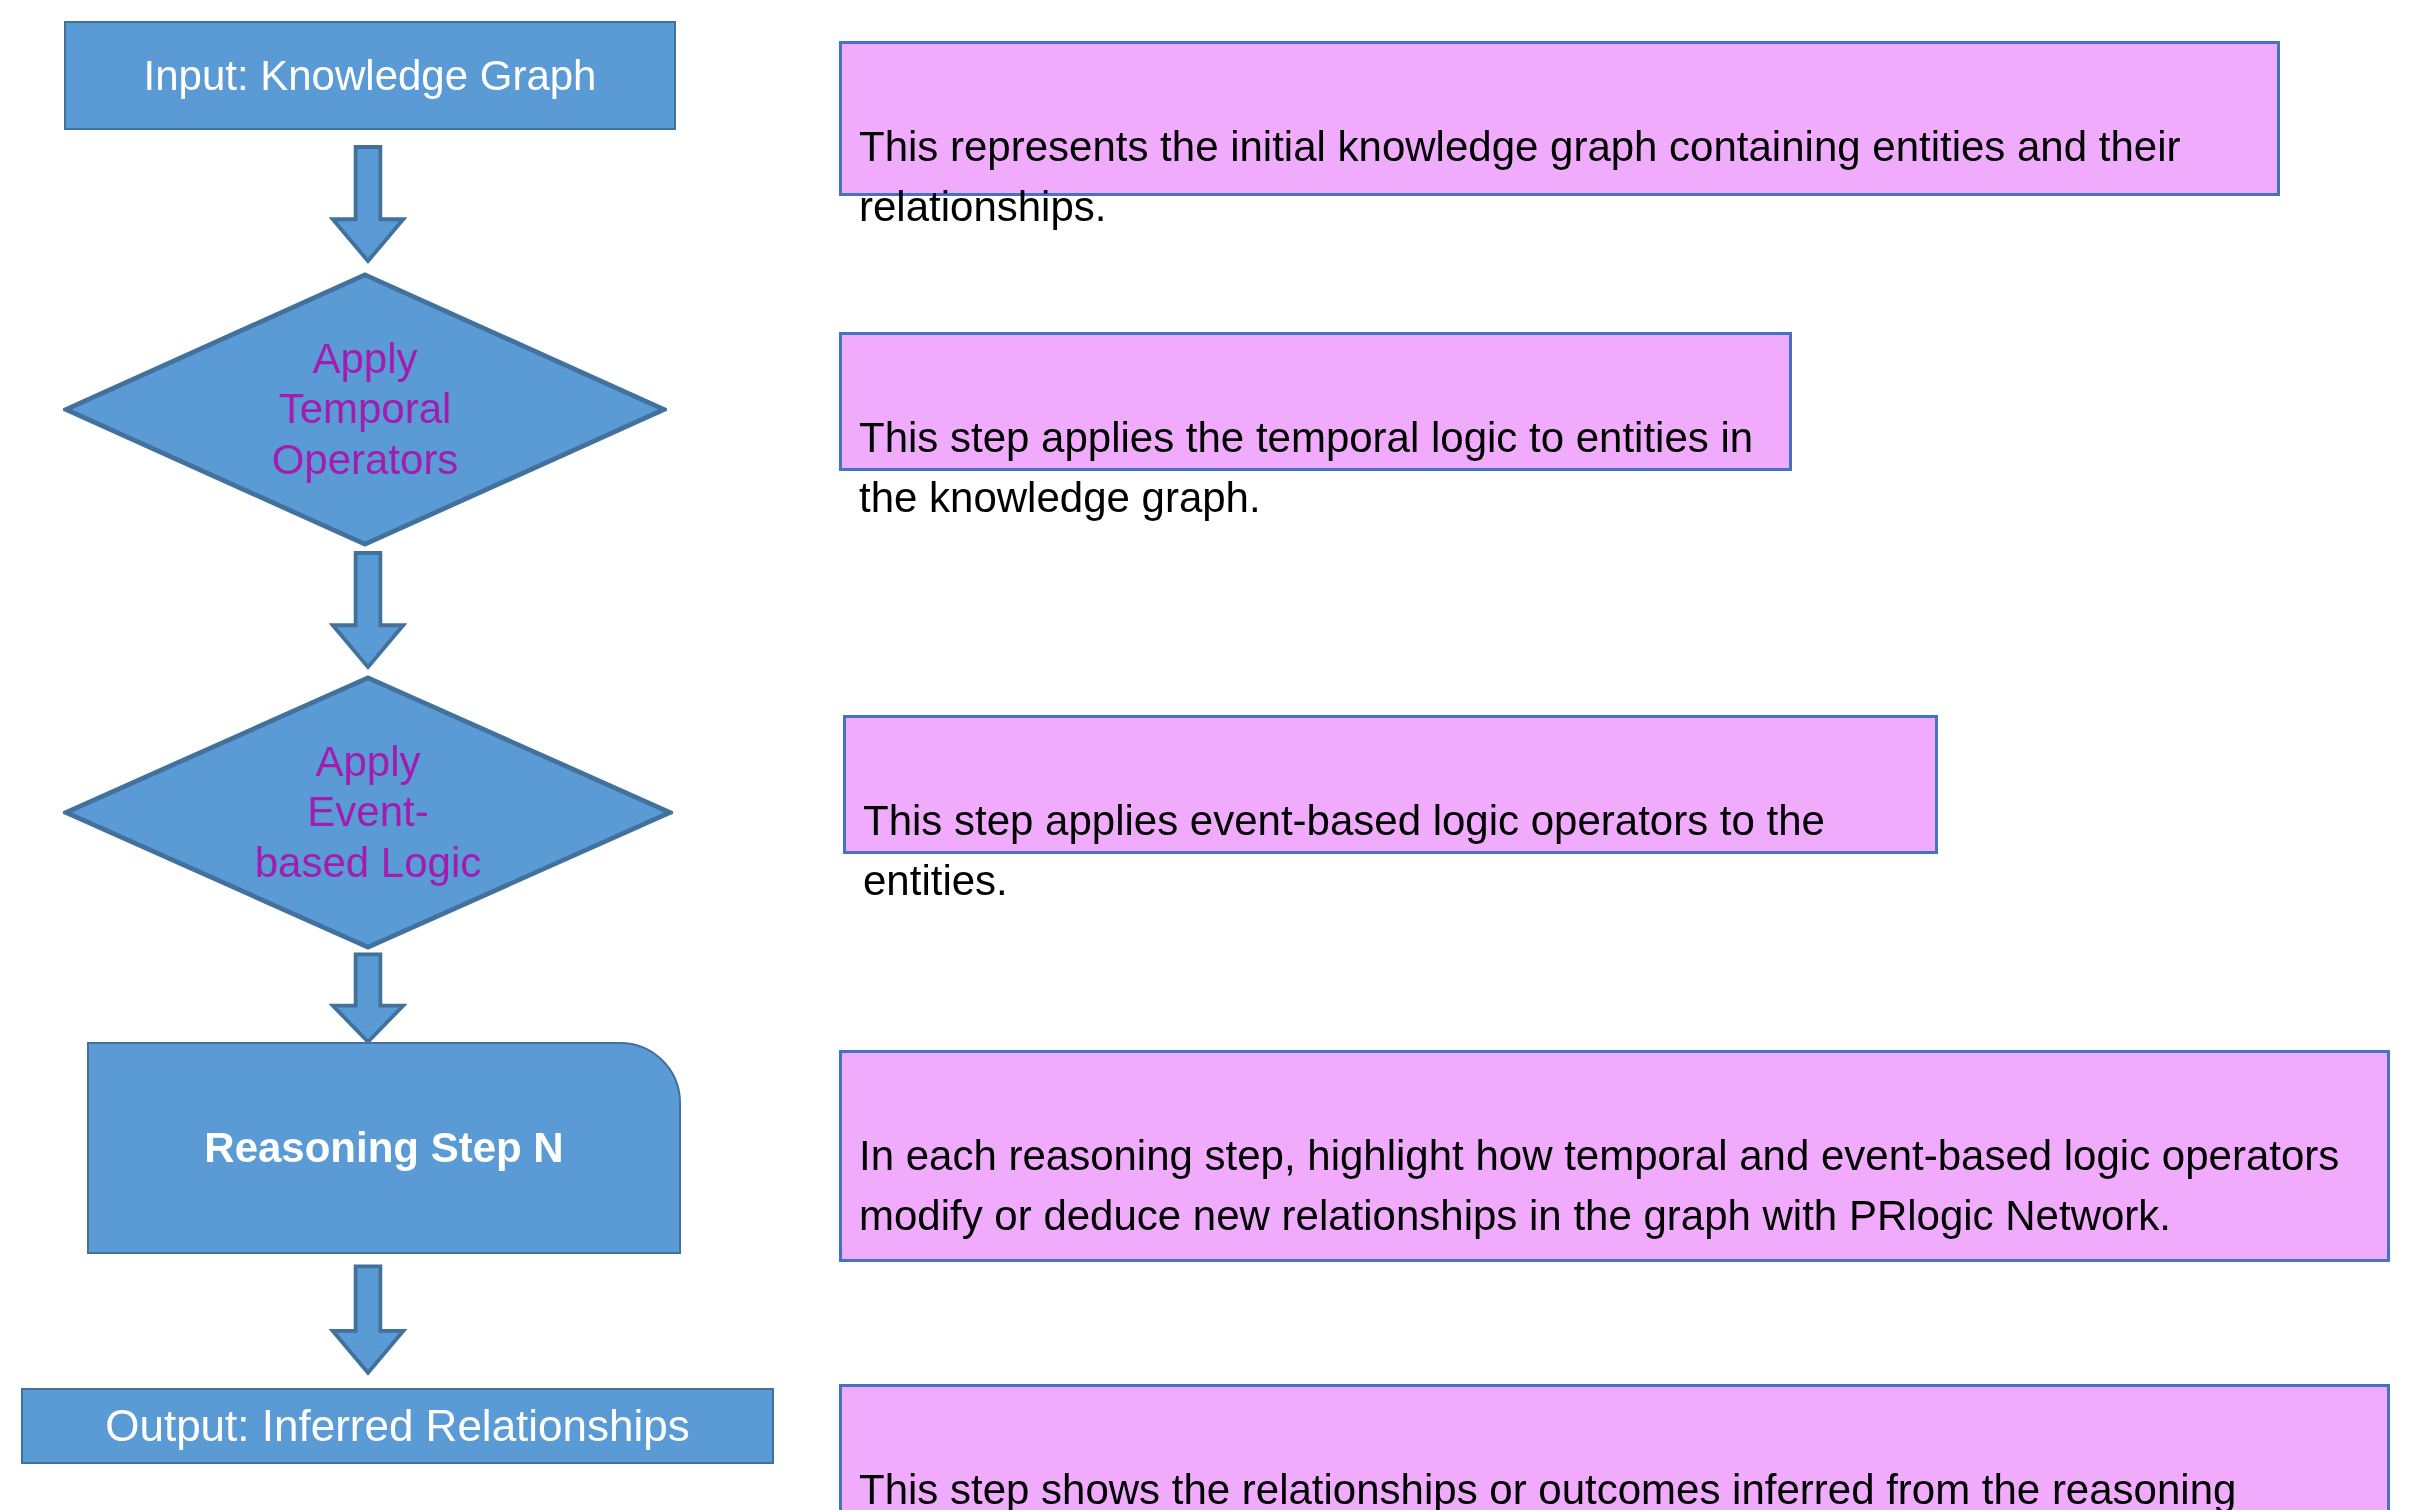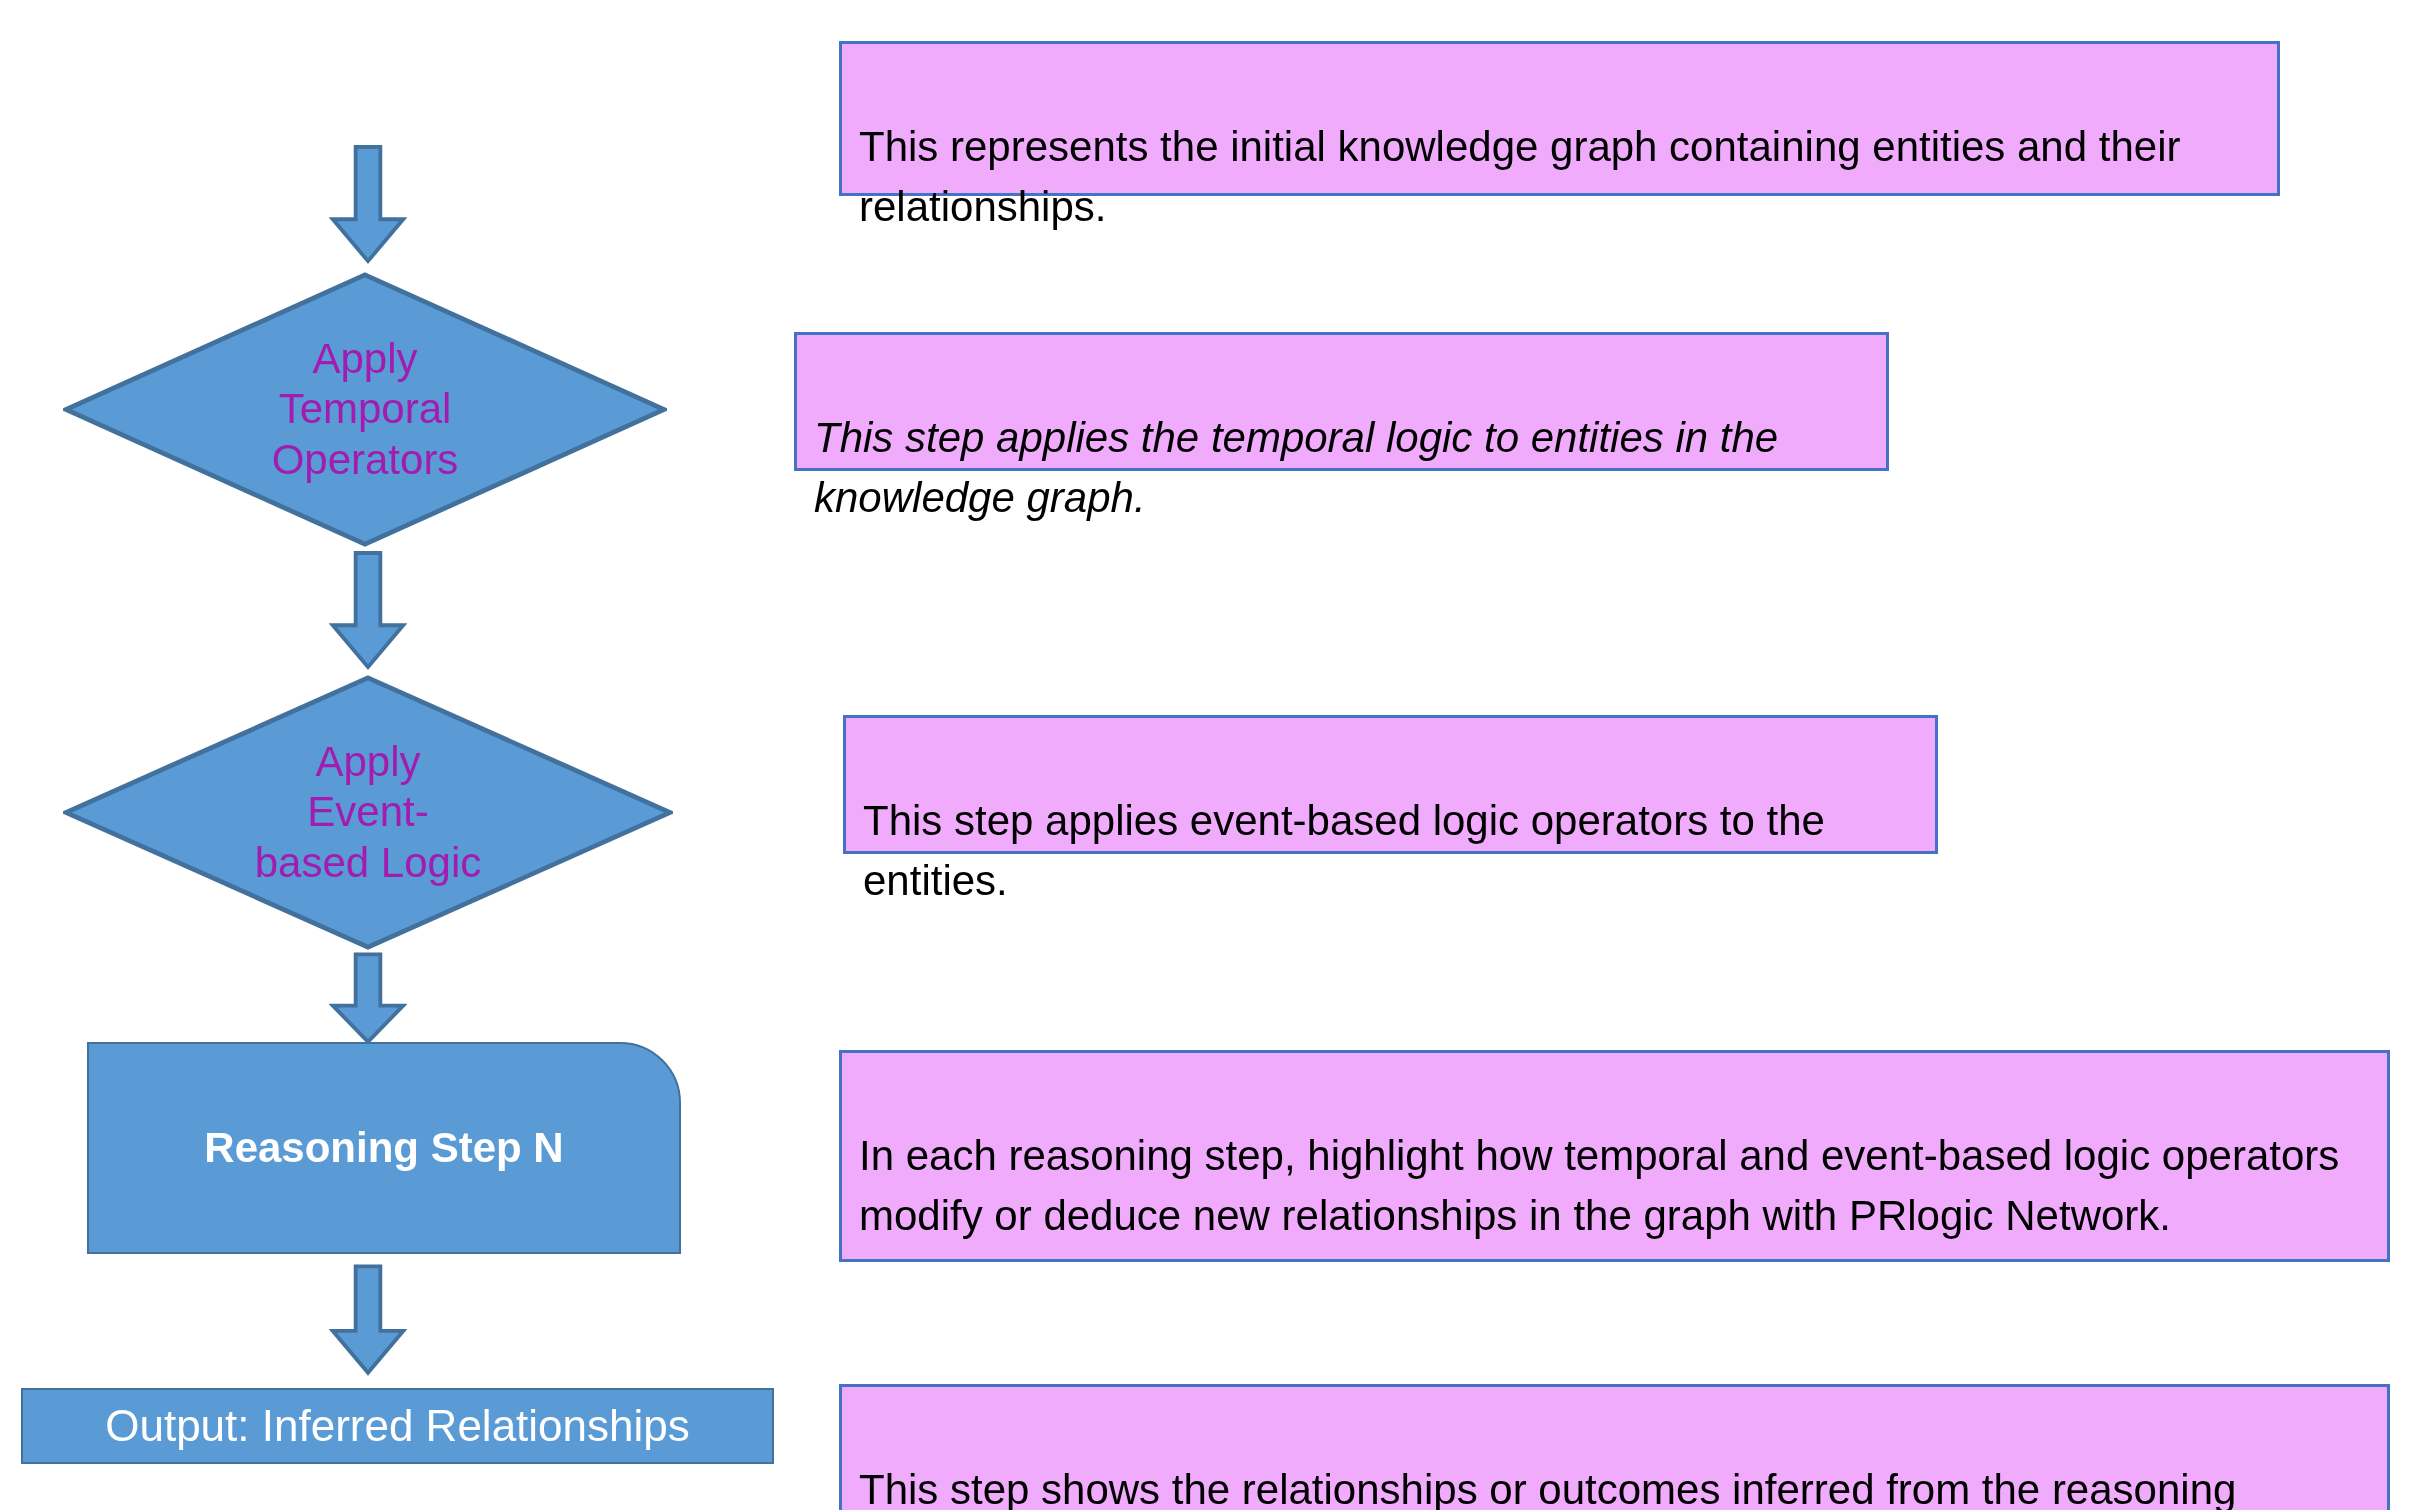--- a/index.html
+++ b/index.html
@@ -88,20 +88,23 @@
   .t-input   { font-size: 42px; }
   .t-diamond { font-size: 42px; }
   .t-process { font-size: 42px; }
   .t-output  { font-size: 44px; }
 </style>
 </head>
 <body>
 
 <div id="canvas">
 
+  <div class="flow-shape rect-shape t-input" style="left:64px; top:21px; width:612px; height:109px;">
+    <span>Input: Knowledge Graph</span>
+  </div>
 
   <div class="arrow" style="left:329px; top:145px; width:78px; height:120px;">
     <svg width="78" height="120" viewBox="0 0 82 126">
       <polygon points="28,2 54,2 54,78 78,78 41,122 4,78 28,78" fill="#5b9bd5" stroke="#41719c" stroke-width="4" stroke-linejoin="miter"></polygon>
     </svg>
   </div>
 
   <div class="diamond-wrap" style="left:63px; top:272px; width:604px; height:275px;">
     <svg width="604" height="275" viewBox="0 0 632 288" preserveAspectRatio="none">
       <polygon points="316,3 629,144 316,285 3,144" fill="#5b9bd5" stroke="#41719c" stroke-width="5" stroke-linejoin="miter"></polygon>
@@ -147,21 +150,21 @@
   </div>
 
   <div class="flow-shape rect-shape t-output" style="left:21px; top:1388px; width:753px; height:76px;">
     <span>Output: Inferred Relationships</span>
   </div>
 
   <div class="note-box" style="left:839px; top:41px; width:1441px; height:155px;">
     <span>This represents the initial knowledge graph containing entities and their relationships.</span>
   </div>
 
-  <div class="note-box" style="left:794px; top:332px; width:1095px; height:139px;font-style:italic;">
+  <div class="note-box" style="left:839px; top:332px; width:953px; height:139px;">
     <span>This step applies the temporal logic to entities in the knowledge graph.</span>
   </div>
 
   <div class="note-box" style="left:843px; top:715px; width:1095px; height:139px;">
     <span>This step applies event-based logic operators to the entities.</span>
   </div>
 
   <div class="note-box" style="left:839px; top:1050px; width:1551px; height:212px;">
     <span>In each reasoning step, highlight how temporal and event-based logic operators modify or deduce new relationships in the graph with PRlogic Network.</span>
   </div>

